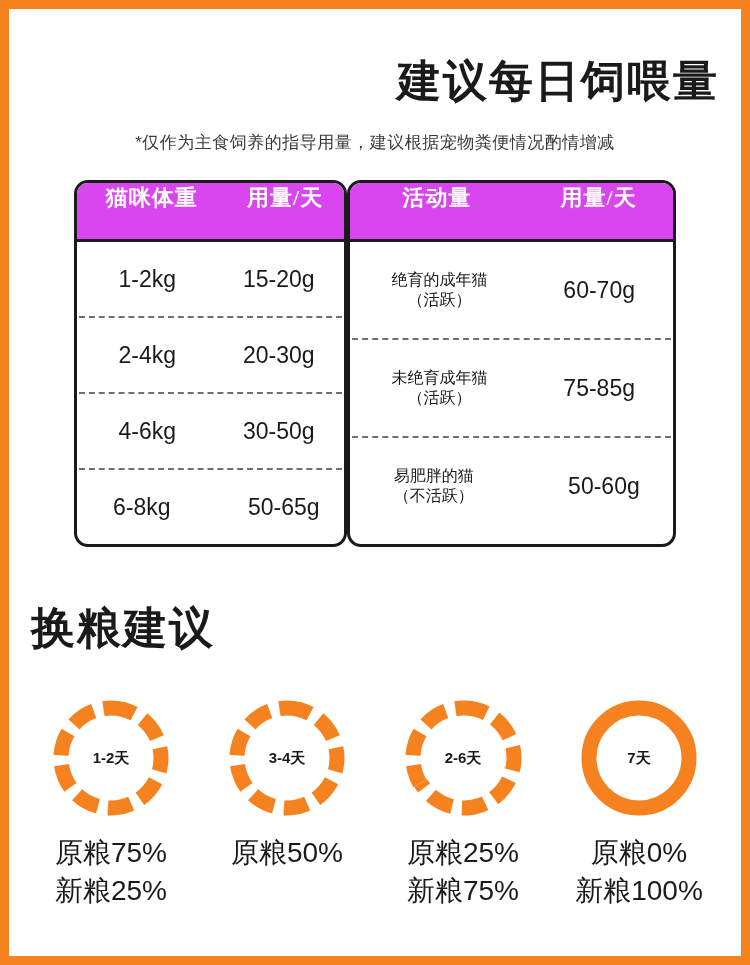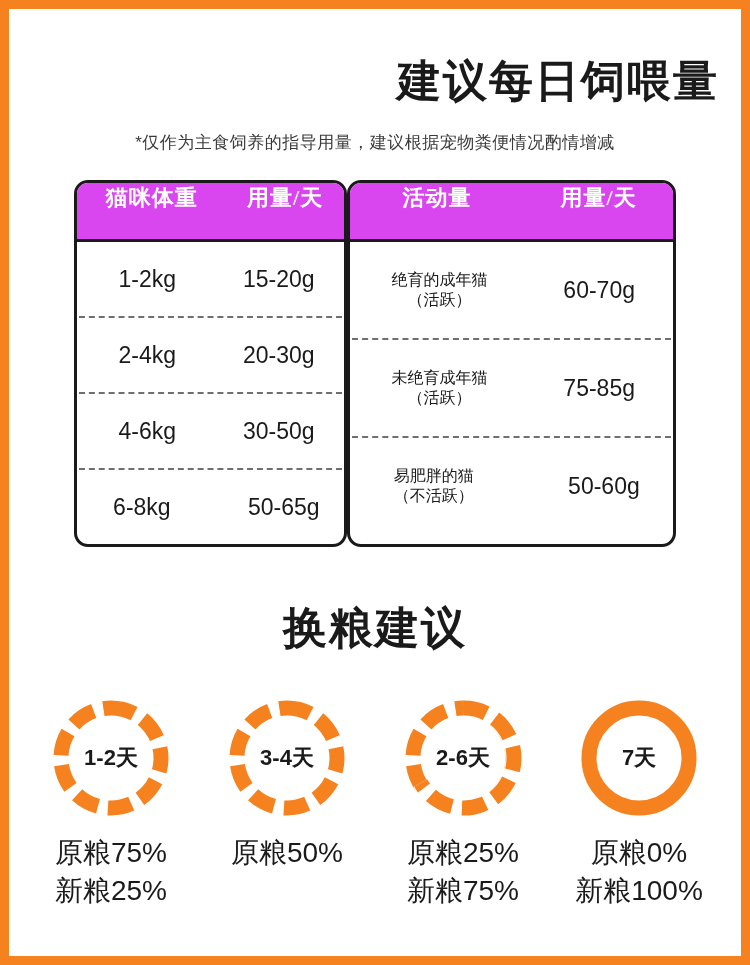--- a/index.html
+++ b/index.html
@@ -102,21 +102,20 @@
     text-align: center;
     line-height: 1.25;
   }
   .left .cell.c1 { width: 52%; }
   .left .cell.c2 { width: 48%; }
   .right .cell.c1 { width: 55%; font-size: 16px; }
   .right .cell.c2 { width: 45%; }
 
   
   .section-title {
-    text-align: center;
     font-size: 44px;
     font-weight: bold;
     letter-spacing: 2px;
     color: #1a1a1a;
     margin-top: 52px;
   }
 
   .rings-row {
     display: flex;
     justify-content: center;
@@ -136,21 +135,21 @@
   .ring-wrap svg {
     display: block;
     width: 124px;
     height: 124px;
   }
   .ring-label {
     position: absolute;
     left: 0; right: 0;
     top: 50%;
     transform: translateY(-50%);
-    font-size: 22px;
+    font-size: 15px;
     font-weight: bold;
     color: #1a1a1a;
   }
   .ring-caption {
     margin-top: 14px;
     font-size: 28px;
     line-height: 1.35;
     color: #1a1a1a;
   }
   .ring-caption div { white-space: nowrap; }

